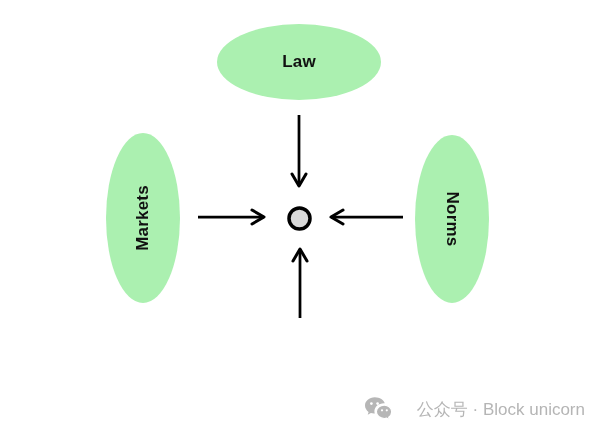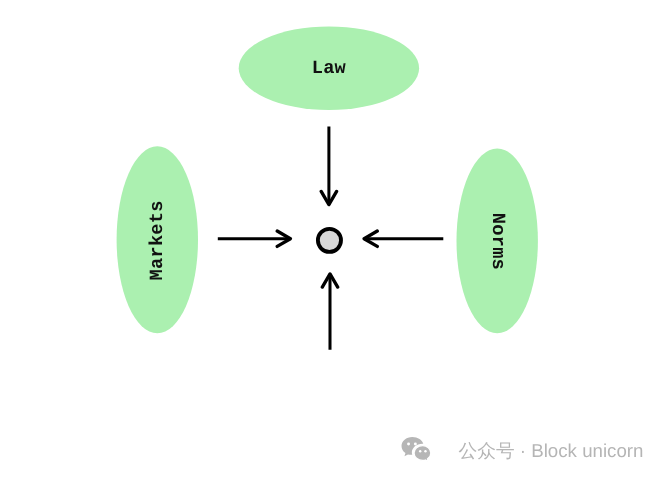--- a/index.html
+++ b/index.html
@@ -12,21 +12,20 @@
     font-family: "Liberation Sans", "DejaVu Sans", sans-serif;
   }
   .layer { position: absolute; left: 0; top: 0; }
   .node {
     position: absolute;
     border-radius: 50%;
     background: var(--node-fill, #abf0b0);
     display: flex;
     align-items: center;
     justify-content: center;
-    font-family: Liberation Mono, monospace;
   }
   .node .label {
     font-size: 17px;
     font-weight: 700;
     color: var(--label-text, #111111);
     white-space: nowrap;
     letter-spacing: 0.2px;
   }
   .node-law          { left: 217px; top: 24px;  width: 164px; height: 76px; }
   .node-markets      { left: 106px; top: 133px; width: 74px;  height: 170px; }

